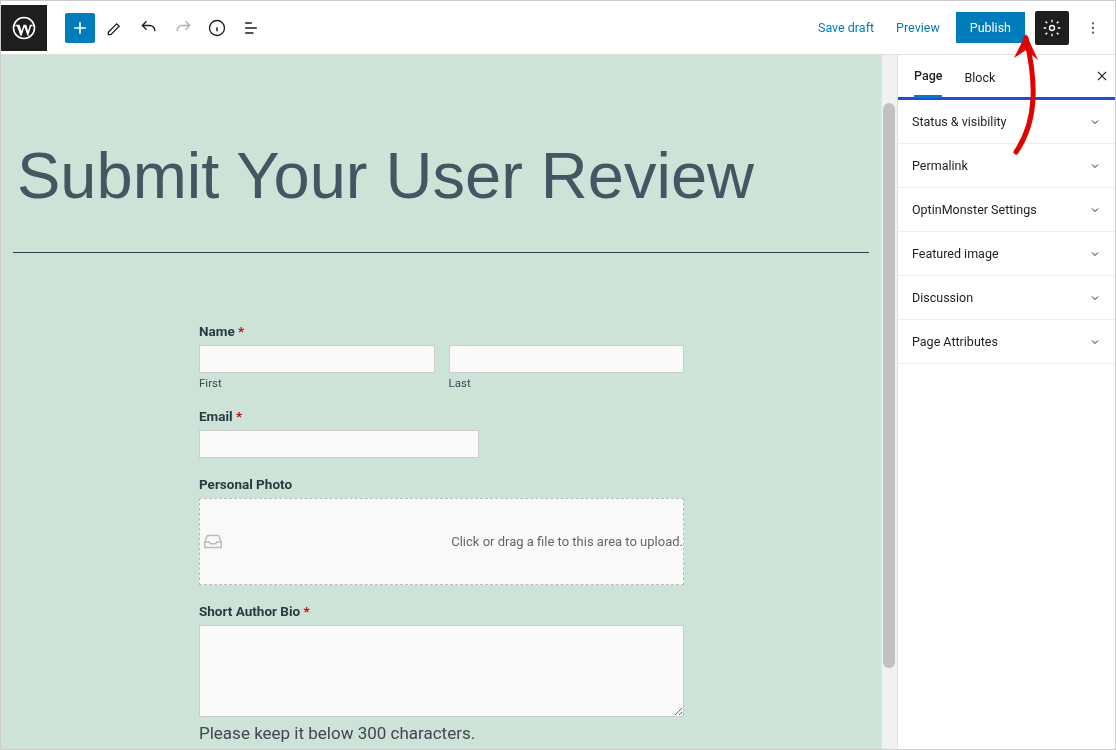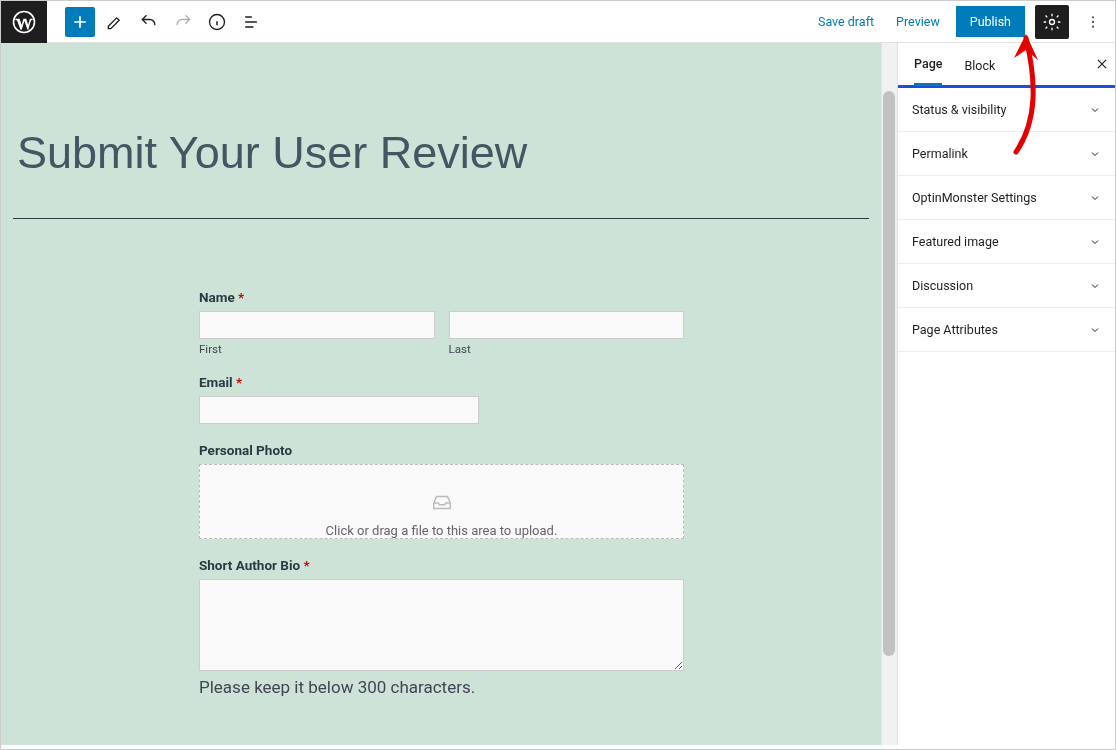--- a/index.html
+++ b/index.html
@@ -9,21 +9,21 @@
     color: #1e1e1e;
     background: #fff;
     width: 1116px;
     height: 750px;
     overflow: hidden;
     position: relative;
     border: 1px solid #ccc;
   }
   
   .toolbar {
-    height: 42px;
+    height: 54px;
     display: flex;
     align-items: center;
     border-bottom: 1px solid #e0e0e0;
     background: #fff;
     position: relative;
   }
   .wp-logo {
     width: 46px; height: 46px;
     background: #1e1e1e;
     display: flex; align-items: center; justify-content: center;
@@ -66,41 +66,41 @@
   .scroll-gutter {
     position:absolute; right:0; top:0; width:16px; height:100%;
     background:#f1f1f1; border-left:1px solid #e4e4e4;
   }
   .scroll-thumb {
     position:absolute; right:2px; top:48px; width:12px; height:565px;
     background:#c1c1c1; border-radius:6px;
   }
   .canvas-inner { padding: 0; margin-right:16px; }
   .page-title {
-    font-size: 45px; font-weight: 300; color: #445661;
+    font-size: 65px; font-weight: 300; color: #445661;
     font-family: "Segoe UI Light","Segoe UI",sans-serif;
     padding: 85px 16px 40px 16px;
     line-height:1.1;
   }
   .hr { border-top:1px solid #2e3a42; margin: 0 12px 70px 12px; }
   .form-area { width: 485px; margin-left: 198px; }
   .fld { margin-bottom: 18px; }
   .lbl { font-weight: 700; font-size: 13.5px; color:#2a3a41; margin-bottom:6px; display:block;}
   .req { color:#c00; }
   .row2 { display:flex; gap:14px;}
   .col { flex:1; }
   input[type=text], textarea {
     width:100%; background:#f9f9f9; border:1px solid #ccc; height:28px;
     font-size:13px; padding:2px 6px;
   }
   .sub { font-size:11.5px; color:#445; margin-top:3px;}
   .email-in { width:280px !important; }
   .upload {
     border:1px dashed #bbb; background:#f9f9f9;
-    height:75px; display:flex; flex-direction:column; align-items:center; justify-content:flex-end;
+    height:87px; display:flex; flex-direction:row; align-items:center; justify-content:space-between;
     gap:10px; color:#666; font-size:13px;
     cursor:pointer;
   }
   .ta { height:92px !important; resize:both; }
   .hint { font-size:17px; color:#445; margin-top:3px;}
 
   
   .sidebar {
     width: 218px; border-left:1px solid #e0e0e0; background:#fff;
     display:flex; flex-direction:column;

